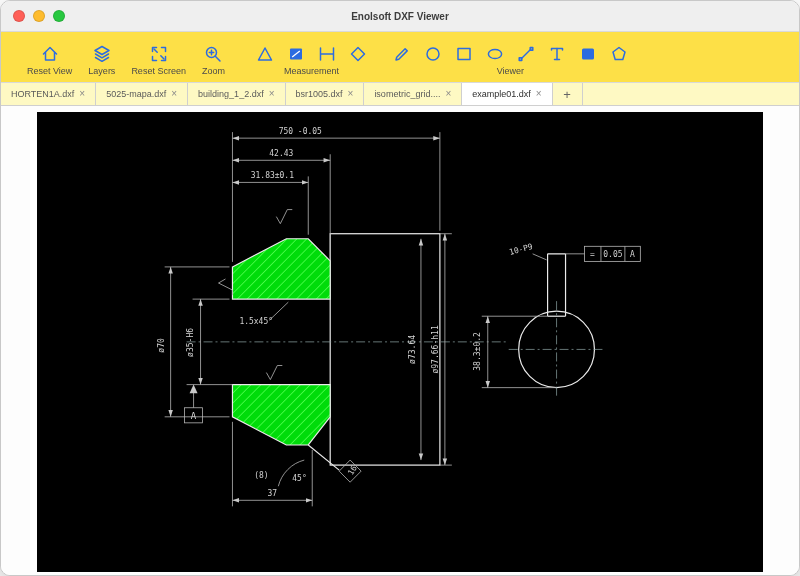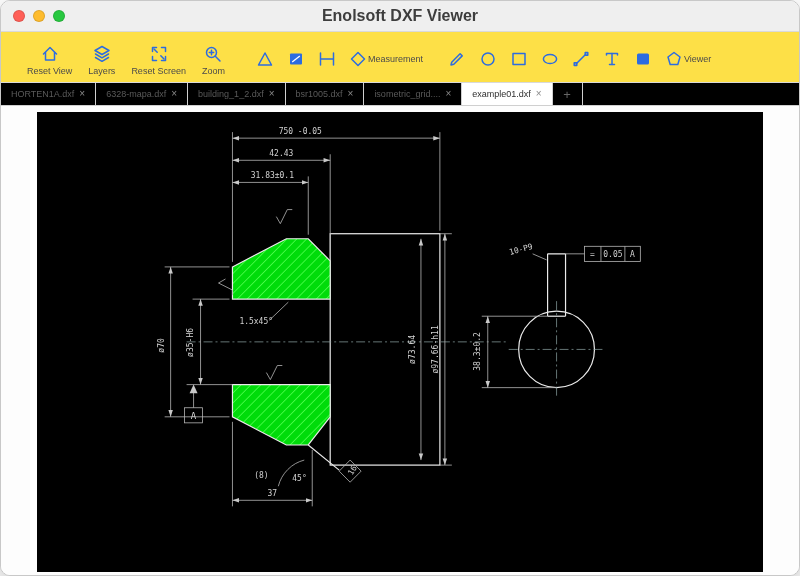--- a/index.html
+++ b/index.html
@@ -5,33 +5,33 @@
   html,body{margin:0;padding:0;background:#ffffff;font-family:"Liberation Sans",sans-serif;}
   .window{width:800px;height:576px;box-sizing:border-box;border:1px solid #c8c8c8;border-radius:10px;
           overflow:hidden;display:flex;flex-direction:column;background:#fdfdfd;
           box-shadow:0 10px 30px rgba(0,0,0,.25);}
   
   .titlebar{height:30px;flex:0 0 30px;background:#efefef;border-bottom:1px solid #d9d9d9;
             position:relative;display:flex;align-items:center;}
   .lights{display:flex;gap:8px;margin-left:12px;}
   .light{width:12px;height:12px;border-radius:50%;border:1px solid rgba(0,0,0,.12);box-sizing:border-box;cursor:default;}
   .light.red{background:#ff5f57}.light.yellow{background:#febc2e}.light.green{background:#28c840}
-  .wtitle{position:absolute;left:0;right:0;text-align:center;font-size:16px;font-weight:600;color:#3d3d3d;pointer-events:none;}
+  .wtitle{position:absolute;left:0;right:0;text-align:center;font-size:10px;font-weight:600;color:#3d3d3d;pointer-events:none;}
   
   .toolbar{height:47px;flex:0 0 47px;background:#fde047;border-bottom:1px solid #d9d9d9;
            display:flex;align-items:center;padding:3px 10px 0 26px;}
   .tool,.gbtn{background:none;border:none;padding:0;margin:0;cursor:pointer;}
   .tool{display:flex;flex-direction:column;align-items:center;margin-right:16px;}
   .ico{height:24px;display:flex;align-items:center;justify-content:center;}
   .tlabel{font-size:9px;color:#4b4b4b;white-space:nowrap;margin-top:0px;}
-  .toolgroup{display:flex;flex-direction:row;align-items:center;margin-left:14px;margin-right:10px;}
+  .toolgroup{display:flex;flex-direction:column;align-items:center;margin-left:14px;margin-right:10px;}
   .gicons{display:flex;gap:11px;height:24px;align-items:center;}
   .ticon{display:block;}
   
-  .tabbar{height:22px;flex:0 0 22px;background:#000000;border-bottom:1px solid #cfcfcf;
+  .tabbar{height:22px;flex:0 0 22px;background:#fef9c3;border-bottom:1px solid #cfcfcf;
           display:flex;align-items:stretch;font-size:9px;color:#5a5a5a;}
   .tab{display:flex;align-items:center;gap:5px;padding:0 10px;border-right:1px solid #cfcfcf;cursor:pointer;white-space:nowrap;}
   .tab.active{background:#ffffff;color:#2f2f2f;}
   .tclose{color:#8a8a8a;font-size:10px;line-height:1;}
   .addtab{width:30px;display:flex;align-items:center;justify-content:center;font-size:13px;color:#666;
           background:none;border:none;border-right:1px solid #cfcfcf;cursor:pointer;}
   
   .content{flex:1;background:#fdfdfd;padding:6px 36px 12px 36px;box-sizing:border-box;}
   .canvas{width:100%;height:100%;background:#000;}
   
@@ -211,21 +211,21 @@
       <span class="tlabel">Viewer</span>
     </div>
   </div>
 
   <div class="tabbar">
     <div class="tab">
       <span>HORTEN1A.dxf</span>
       <span class="tclose">×</span>
     </div>
     <div class="tab">
-      <span>6328-mapa.dxf</span>
+      <span>5025-mapa.dxf</span>
       <span class="tclose">×</span>
     </div>
     <div class="tab">
       <span>building_1_2.dxf</span>
       <span class="tclose">×</span>
     </div>
     <div class="tab">
       <span>bsr1005.dxf</span>
       <span class="tclose">×</span>
     </div>

